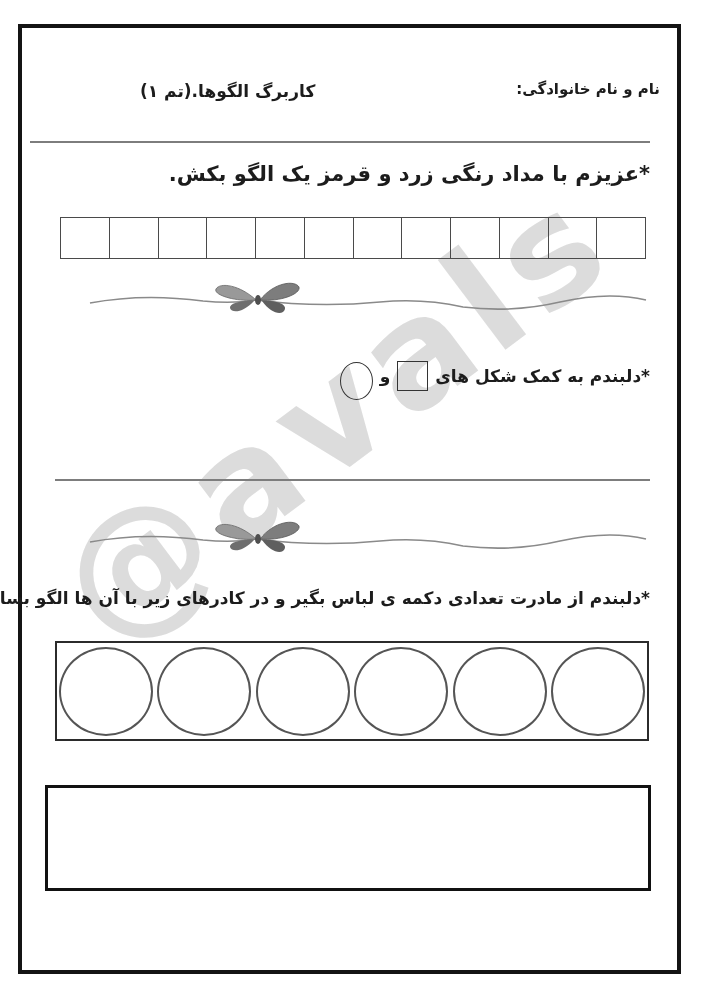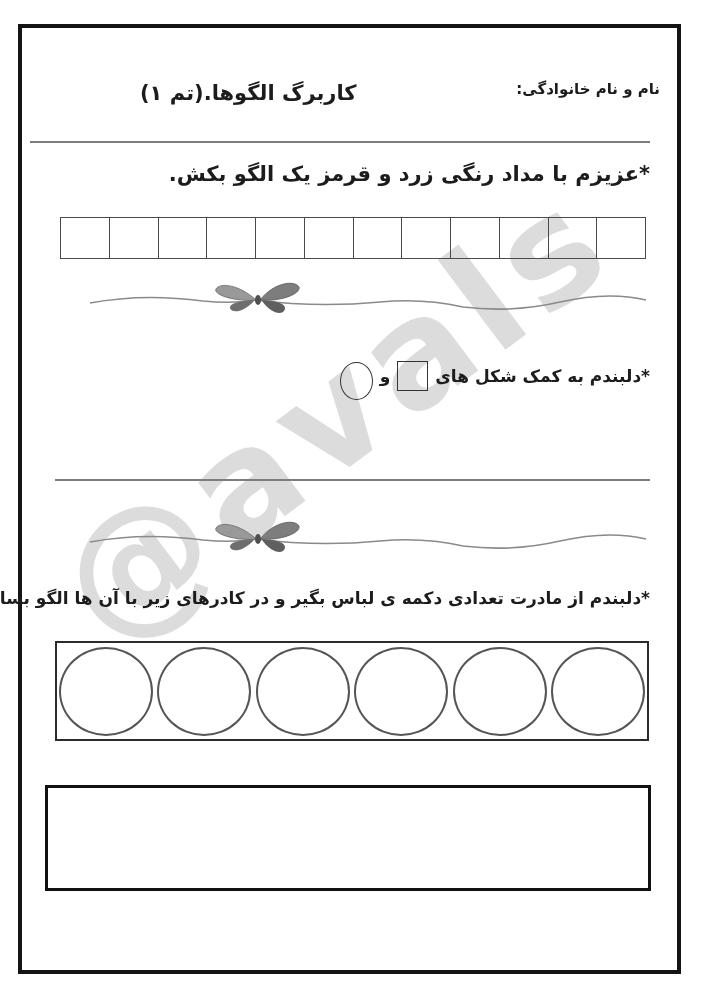--- a/index.html
+++ b/index.html
@@ -12,21 +12,21 @@
                font-size:148px; font-weight:bold; letter-spacing:10px;
                color:#d9d9d9; opacity:.9; line-height:160px;
                transform:rotate(-37deg); transform-origin:left center;
                white-space:nowrap; user-select:none; }
 
   .page-frame { position:absolute; left:18px; top:24px; width:663px; height:950px;
                 border:4px solid #141414; z-index:1; background:transparent; }
 
   .txt { position:absolute; z-index:2; color:#1c1c1c; font-weight:700; direction:rtl; white-space:nowrap; }
   .name-label { top:80px; right:45px; font-size:15px;margin-left:41px; }
-  .sheet-title { top:81px; left:140px; font-size:21px; }
+  .sheet-title { top:81px; left:140px; font-size:17px; }
 
   .rule { position:absolute; z-index:2; height:2px; background:#7d7d7d; }
   .rule-1 { left:30px; top:141px; width:620px; }
   .rule-2 { left:55px; top:479px; width:595px; }
 
   .instr-1 { top:162px; right:55px; font-size:21px; }
   .instr-3 { top:588px; right:55px; font-size:17px; }
 
   .pattern-grid { position:absolute; left:60px; top:217px; width:586px; height:42px;
                   z-index:2; display:flex; border:1.5px solid #4a4a4a; }

